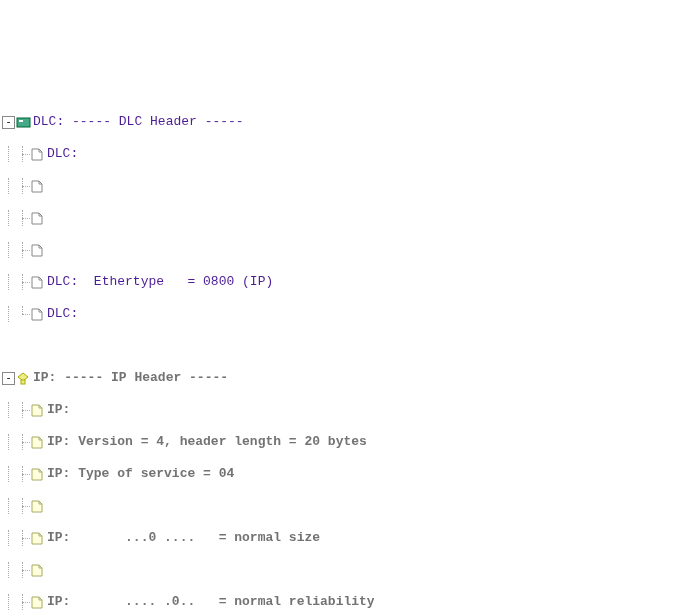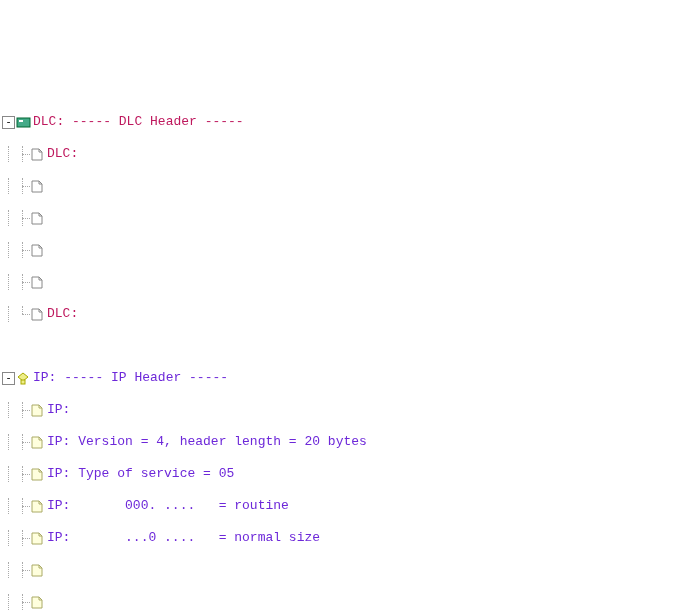--- a/index.html
+++ b/index.html
@@ -30,22 +30,22 @@
   .minus {
     width:11px; height:11px; border:1px solid #888; background:#fff;
     line-height:9px; font-size:11px; margin:1px 1px 1px 0; text-align:center;
     color:#000;
   }
   .icon {
     display:inline-block; width:15px; height:13px; margin-right:2px;
     position:relative; flex-shrink:0;
   }
   .icon svg { display:block; }
-  .txt-dlc { color:#be185d; }
-  .txt-ip  { color:#6d28d9; }
+  .txt-dlc { color:#4c1d95; }
+  .txt-ip  { color:#737373;font-weight:bold; }
   .label { white-space: pre; }
 </style>
 </head>
 <body>
 
 
 
 
 
 
@@ -69,21 +69,21 @@
         <path d="M2 1h7l3 3v8H2z" fill="#fff" stroke="#888"></path>
         <path d="M9 1v3h3" fill="none" stroke="#888"></path>
       </svg></span></div>
 <div class="row"><span class="tree"><span class="iline"></span><span class="tline"></span></span><span class="icon"><svg width="15" height="13">
         <path d="M2 1h7l3 3v8H2z" fill="#fff" stroke="#888"></path>
         <path d="M9 1v3h3" fill="none" stroke="#888"></path>
       </svg></span></div>
 <div class="row"><span class="tree"><span class="iline"></span><span class="tline"></span></span><span class="icon"><svg width="15" height="13">
         <path d="M2 1h7l3 3v8H2z" fill="#fff" stroke="#888"></path>
         <path d="M9 1v3h3" fill="none" stroke="#888"></path>
-      </svg></span></div>
+      </svg></span><span class="label txt-dlc"><span>DLC: </span> <span>Ethertype   = 0800 (IP)</span></span></div>
 <div class="row"><span class="tree"><span class="iline"></span><span class="lline"></span></span><span class="icon"><svg width="15" height="13">
         <path d="M2 1h7l3 3v8H2z" fill="#fff" stroke="#888"></path>
         <path d="M9 1v3h3" fill="none" stroke="#888"></path>
       </svg></span><span class="label txt-dlc"><span>DLC: </span></span></div>
 
 
 <div class="row">
   <span class="tree"><span class="minus">-</span></span>
   <span class="icon"><svg width="15" height="13">
         <path d="M7 1l5 4-5 4-5-4z" fill="#ee8" stroke="#aa0"></path>
@@ -95,37 +95,37 @@
         <path d="M2 1h7l3 3v8H2z" fill="#ffd" stroke="#aa6"></path>
         <path d="M9 1v3h3" fill="none" stroke="#aa6"></path>
       </svg></span><span class="label txt-ip"><span>IP: </span><span></span></span></div>
 <div class="row"><span class="tree"><span class="iline"></span><span class="tline"></span></span><span class="icon"><svg width="15" height="13">
         <path d="M2 1h7l3 3v8H2z" fill="#ffd" stroke="#aa6"></path>
         <path d="M9 1v3h3" fill="none" stroke="#aa6"></path>
       </svg></span><span class="label txt-ip"><span>IP: </span><span>Version = 4, header length = 20 bytes</span></span></div>
 <div class="row"><span class="tree"><span class="iline"></span><span class="tline"></span></span><span class="icon"><svg width="15" height="13">
         <path d="M2 1h7l3 3v8H2z" fill="#ffd" stroke="#aa6"></path>
         <path d="M9 1v3h3" fill="none" stroke="#aa6"></path>
-      </svg></span><span class="label txt-ip"><span>IP: </span><span>Type of service = 05</span></span></div>
+      </svg></span><span class="label txt-ip"><span>IP: </span><span>Type of service = 04</span></span></div>
 <div class="row"><span class="tree"><span class="iline"></span><span class="tline"></span></span><span class="icon"><svg width="15" height="13">
         <path d="M2 1h7l3 3v8H2z" fill="#ffd" stroke="#aa6"></path>
         <path d="M9 1v3h3" fill="none" stroke="#aa6"></path>
-      </svg></span><span class="label txt-ip"><span>IP: </span><span>      000. ....   = routine</span></span></div>
+      </svg></span></div>
 <div class="row"><span class="tree"><span class="iline"></span><span class="tline"></span></span><span class="icon"><svg width="15" height="13">
         <path d="M2 1h7l3 3v8H2z" fill="#ffd" stroke="#aa6"></path>
         <path d="M9 1v3h3" fill="none" stroke="#aa6"></path>
       </svg></span><span class="label txt-ip"><span>IP: </span><span>      ...0 ....   = normal size</span></span></div>
 <div class="row"><span class="tree"><span class="iline"></span><span class="tline"></span></span><span class="icon"><svg width="15" height="13">
         <path d="M2 1h7l3 3v8H2z" fill="#ffd" stroke="#aa6"></path>
         <path d="M9 1v3h3" fill="none" stroke="#aa6"></path>
       </svg></span></div>
 <div class="row"><span class="tree"><span class="iline"></span><span class="tline"></span></span><span class="icon"><svg width="15" height="13">
         <path d="M2 1h7l3 3v8H2z" fill="#ffd" stroke="#aa6"></path>
         <path d="M9 1v3h3" fill="none" stroke="#aa6"></path>
-      </svg></span></div>
+      </svg></span><span class="label txt-ip"><span>IP: </span><span>      .... .0..   = normal reliability</span></span></div>
 
 
 
 
 
 
 
 
 
 

